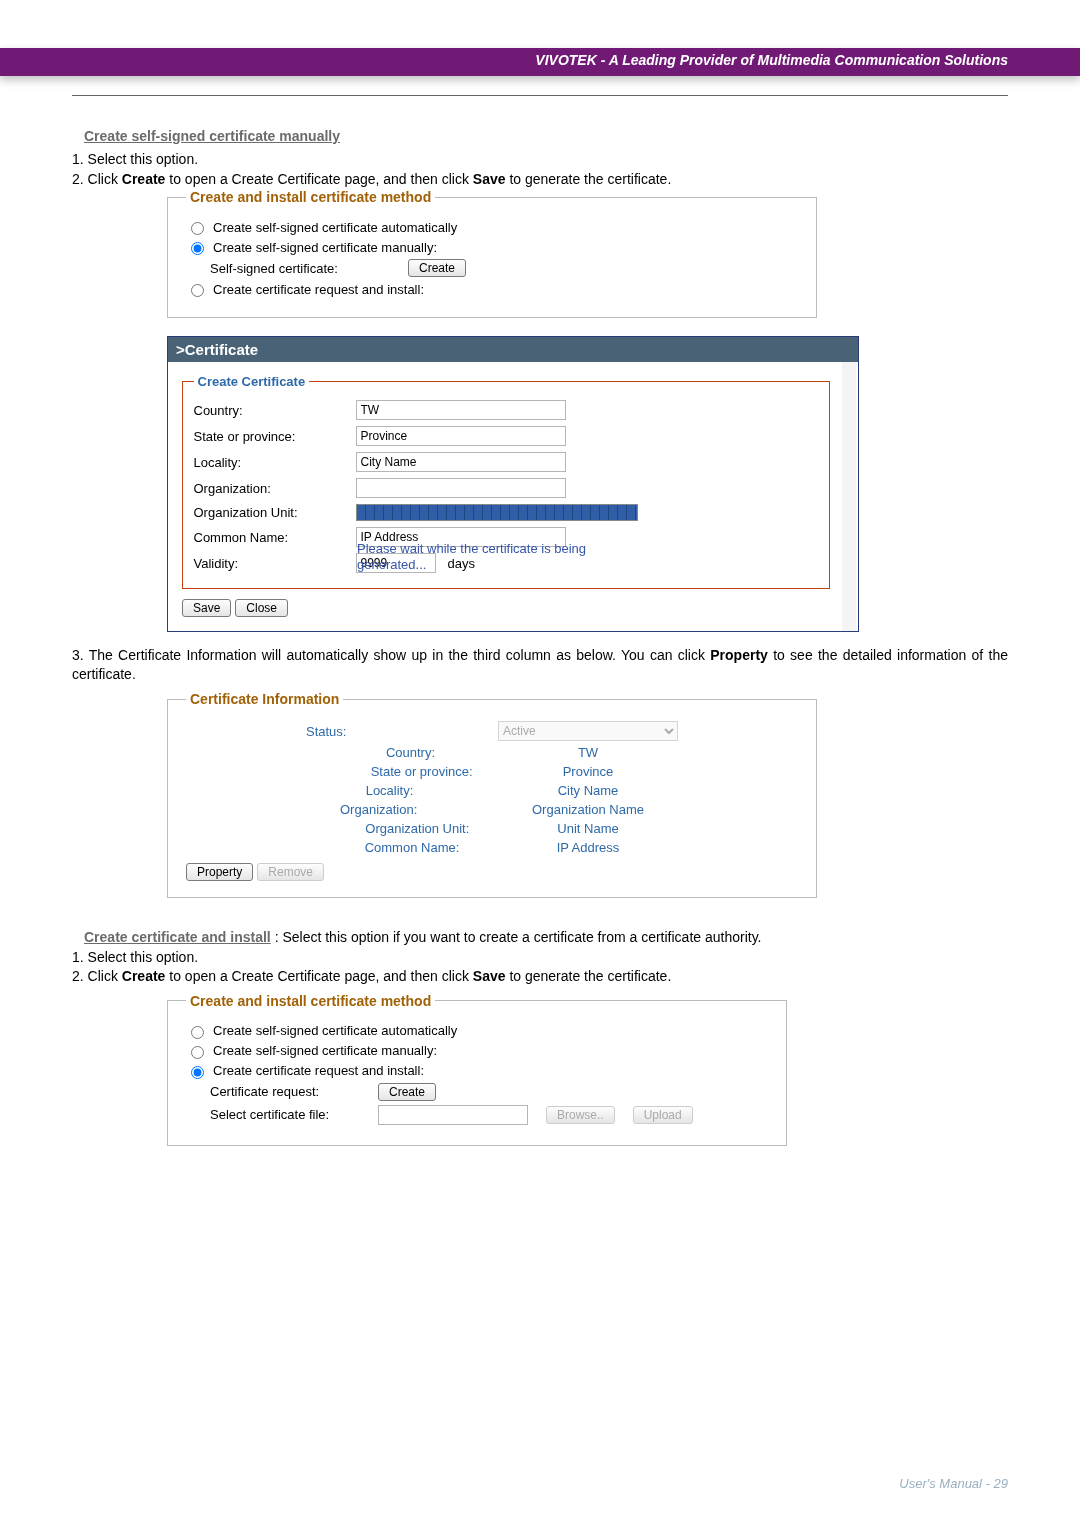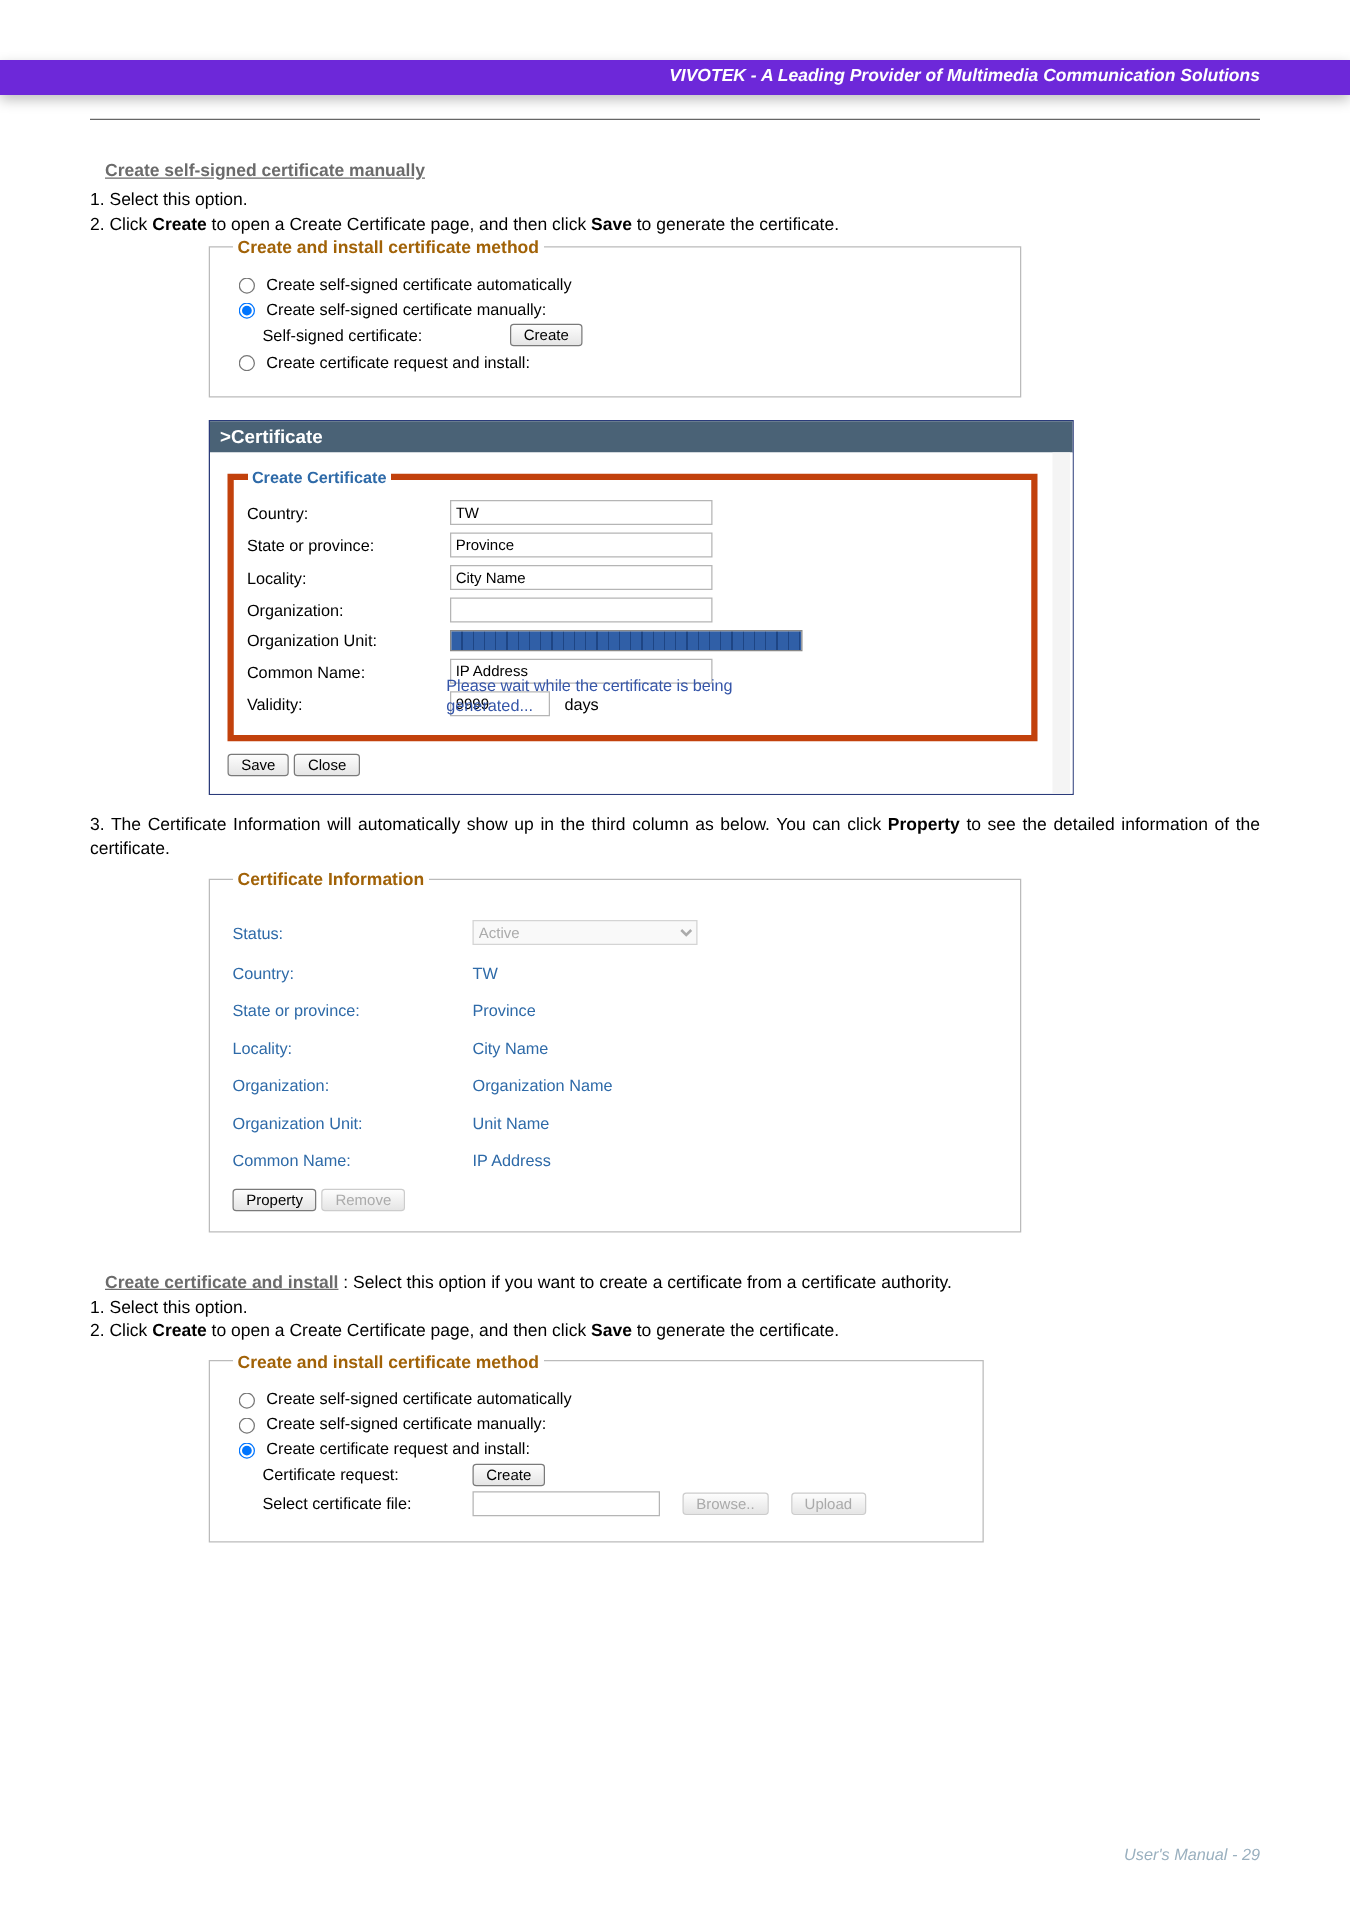--- a/index.html
+++ b/index.html
@@ -16,21 +16,21 @@
     background: #fff;
     position: relative;
     padding: 48px 72px 40px 72px;
     box-sizing: border-box;
   }
   .header-band {
     position: absolute;
     top: 48px;
     left: 0; right: 0;
     height: 28px;
-    background: #6d28d9;
+    background: #701a75;
     box-shadow: 0 4px 10px rgba(0,0,0,0.25);
   }
   .header-band span {
     position: absolute;
     right: 72px;
     top: 4px;
     color: #fff;
     font-style: italic;
     font-weight: bold;
     font-size: 14px;
@@ -142,21 +142,21 @@
     position: relative;
     padding: 12px 14px 14px 14px;
     background: #fff;
   }
   .cert-body .scroll-hint {
     position: absolute;
     right: 2px; top: 0; bottom: 0; width: 14px;
     background: #f4f4f4;
   }
   fieldset.inner {
-    border: 5px solid #c2410c;
+    border: 1px solid #c2410c;
     margin: 0 14px 10px 0;
   }
   fieldset.inner > legend {
     color: #2e6aa8; font-weight: bold; font-size: 13px; padding: 0 4px;
   }
   .form-row {
     display: flex; align-items: center; gap: 12px;
     margin: 6px 0; font-size: 13px;
     position: relative;
   }
@@ -180,21 +180,21 @@
     background: repeating-linear-gradient(90deg,#305fa7 0 8px,#1e4584 8px 9px);
   }
   .pair-btns { display: flex; gap: 4px; margin-top: 8px; }
 
   
   .cert-info {
     width: 640px;
   }
   .cert-info .info-row {
     display: flex; align-items: center; gap: 12px;
-    margin: 15px 0; font-size: 13px;
+    margin: 4px 0; font-size: 13px; justify-content: center;
   }
   .cert-info .info-label { width: 180px; color: #2e6aa8; }
   .cert-info .info-val { color: #2e6aa8; }
   .status-select {
     width: 180px; height: 20px; font-size: 12px; color: #888;
     border: 1px solid #c2c2c2; background: #f7f7f7;
   }
 
   .footer {
     position: absolute;

